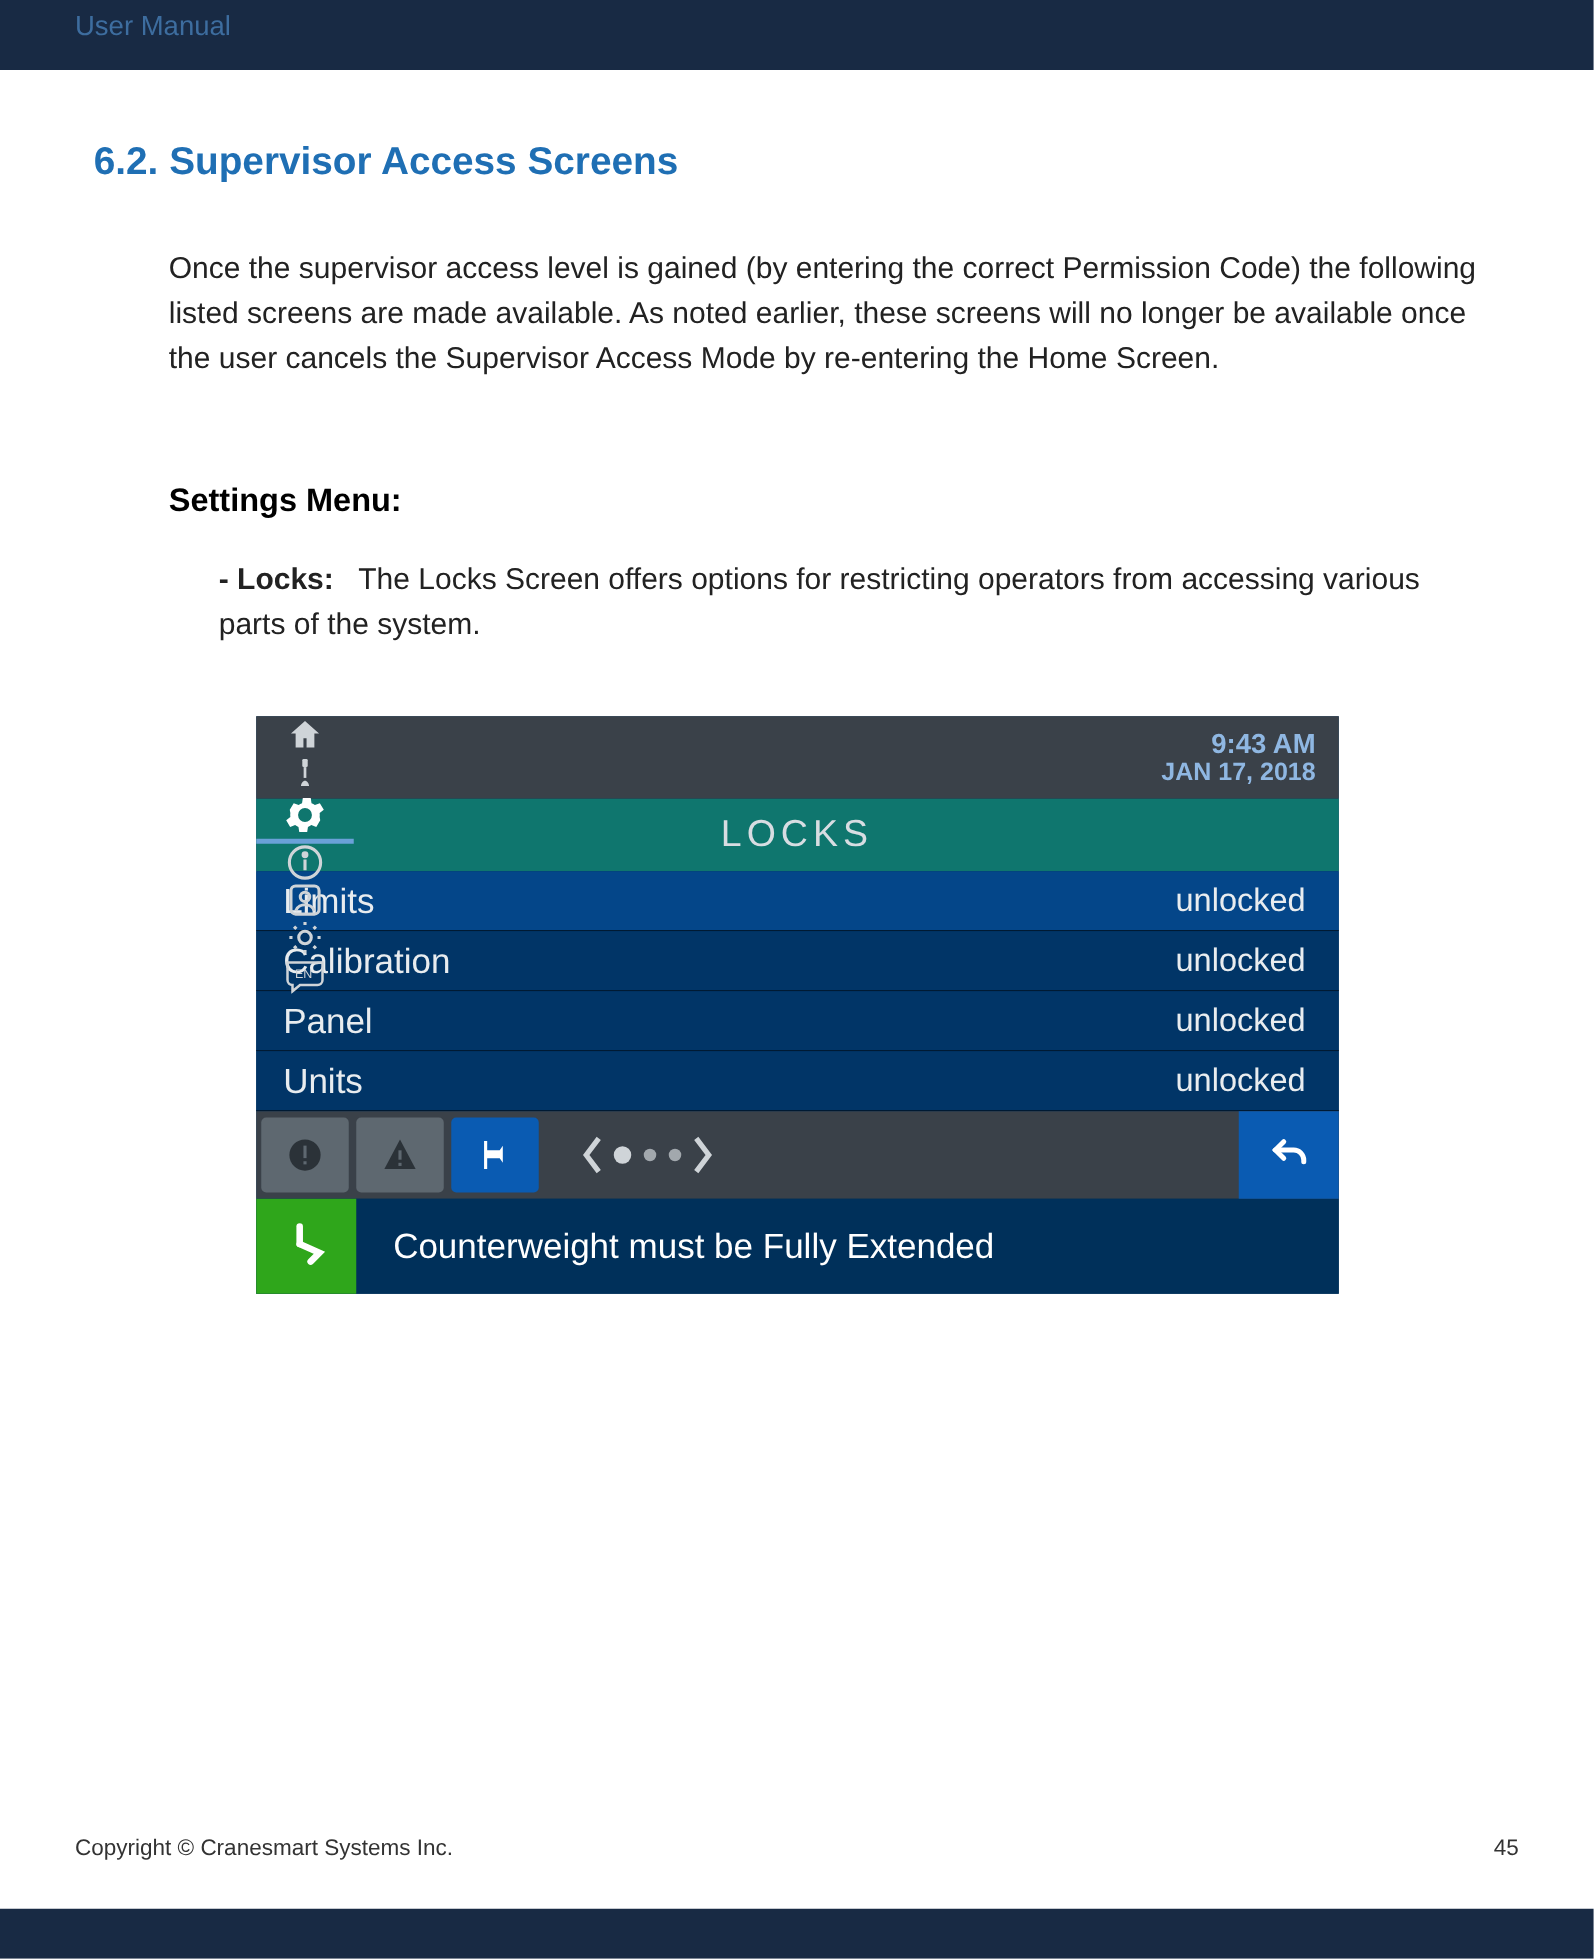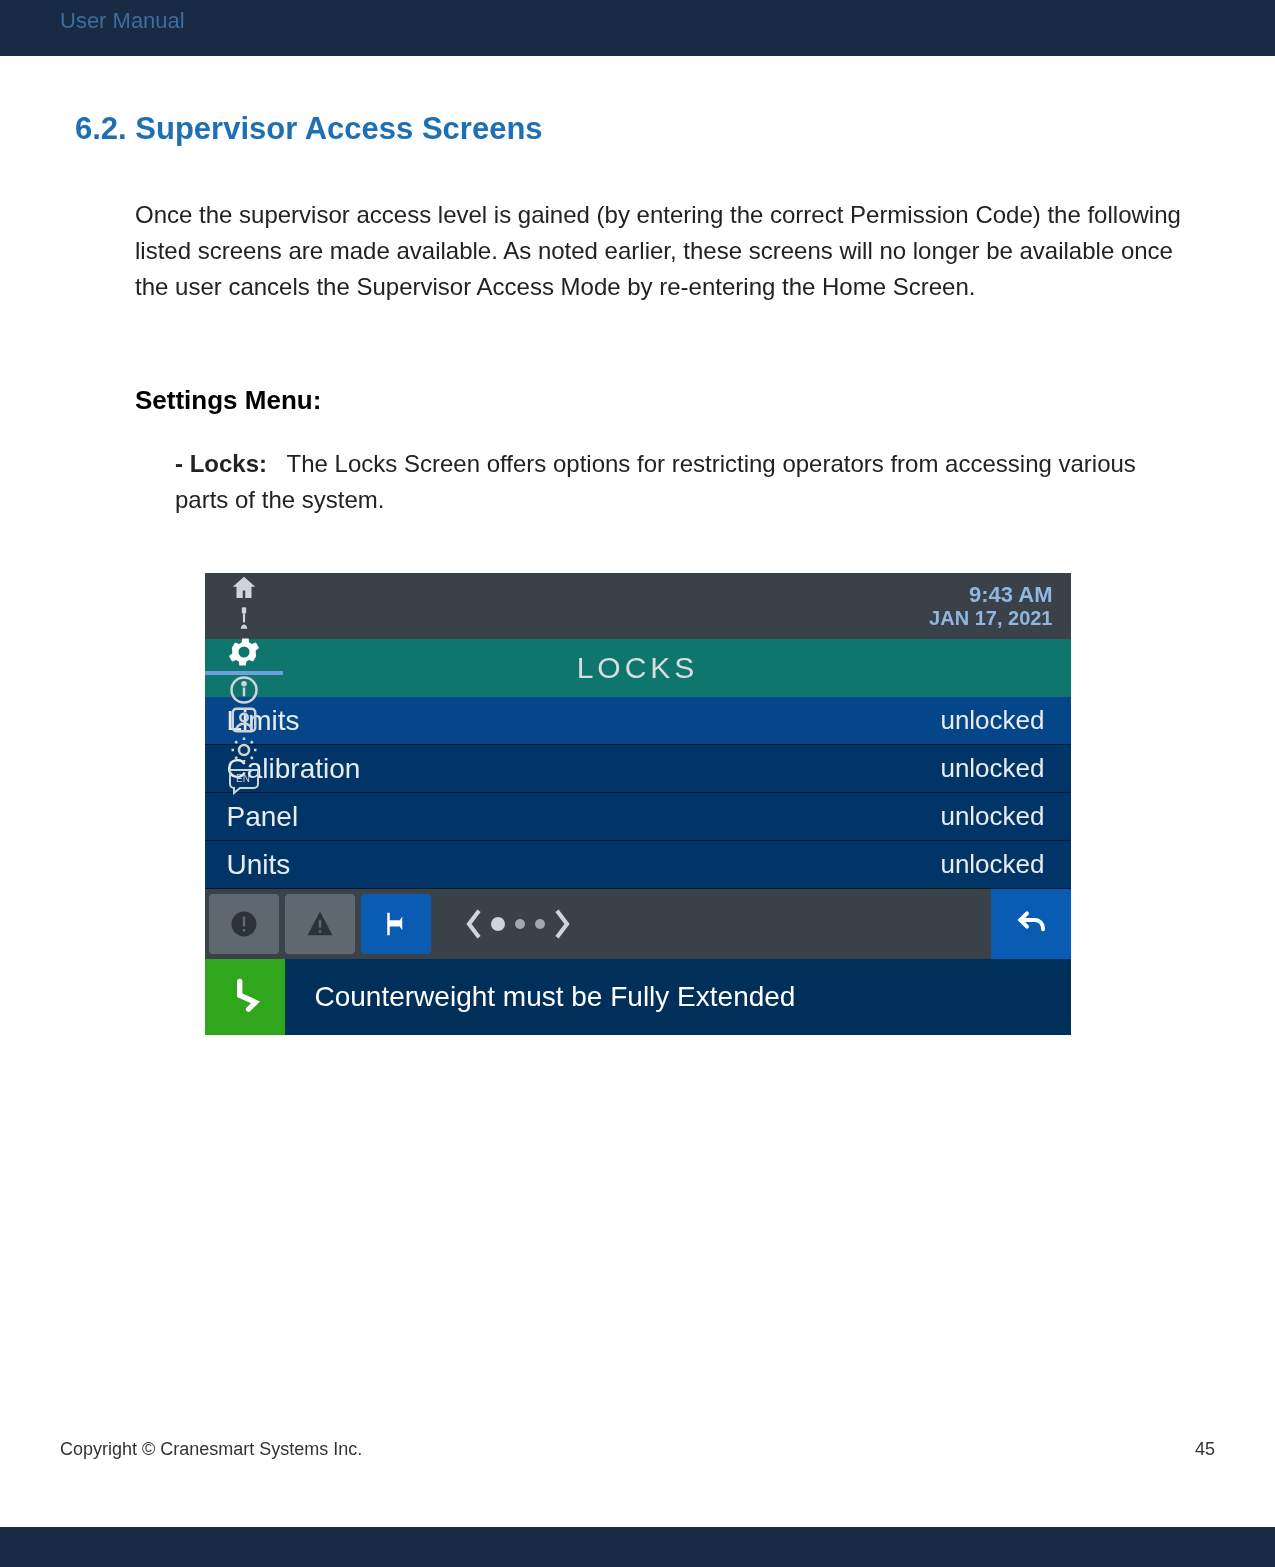--- a/index.html
+++ b/index.html
@@ -186,21 +186,21 @@
     align-items: center;
     justify-content: center;
   }
   .alert-text {
     margin-left: 30px;
     color: #fff;
     font-size: 28px;
   }
   .footer {
     position: absolute;
-    bottom: 107px;
+    bottom: 78px;
     left: 60px;
     right: 60px;
     display: flex;
     justify-content: space-between;
     font-size: 18px;
     color: #333;
   }
   .bottom-band {
     position: absolute;
     bottom: 0;
@@ -271,21 +271,21 @@
         </div>
         <div class="dev-icon">
           <svg width="36" height="30" viewBox="0 0 36 28" fill="none" stroke="#cfd4d8" stroke-width="2">
               <path d="M4 4h28v14a4 4 0 01-4 4H14l-6 5v-5H8a4 4 0 01-4-4V4z"></path>
               <text x="10" y="16" font-size="10" fill="#cfd4d8" font-family="Arial" stroke="none">EN</text>
             </svg>
         </div>
       </div>
       <div class="dev-time">
         <div class="t1">9:43 AM</div>
-        <div class="t2">JAN 17, 2021</div>
+        <div class="t2">JAN 17, 2018</div>
       </div>
     </div>
 
     <div class="dev-title">LOCKS</div>
 
     <div class="dev-rows">
       <div class="dev-row active">
         <span>Limits</span>
         <span class="val">unlocked</span>
       </div>

